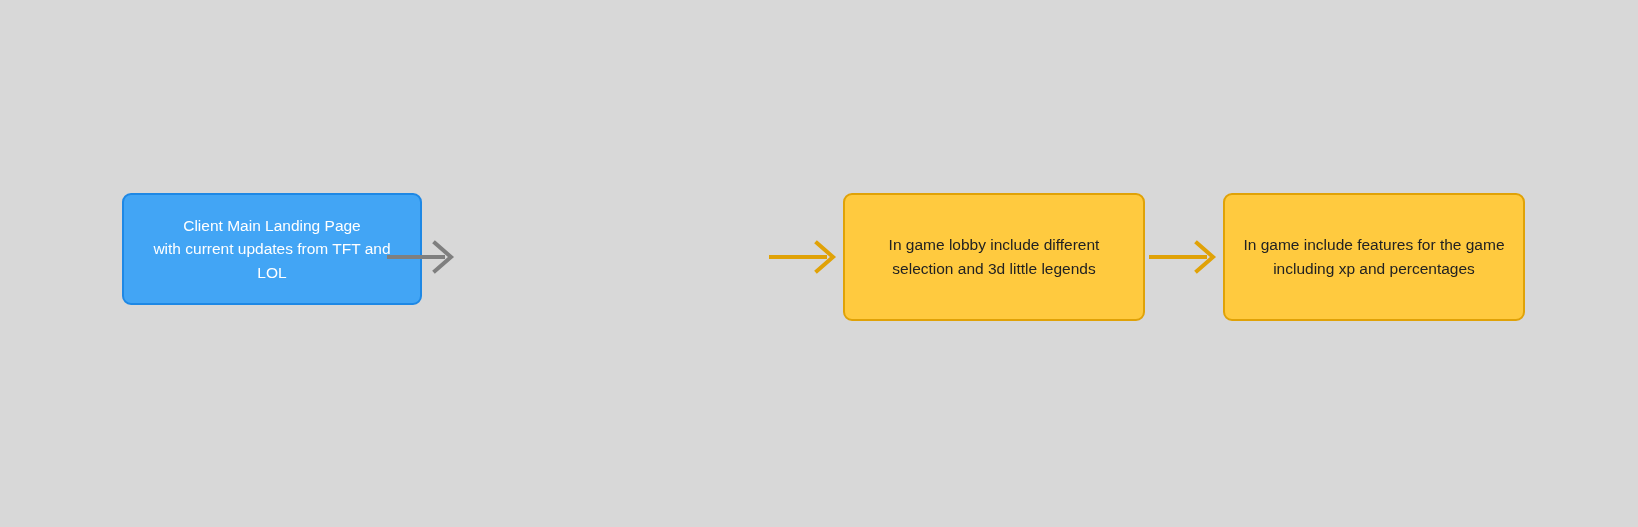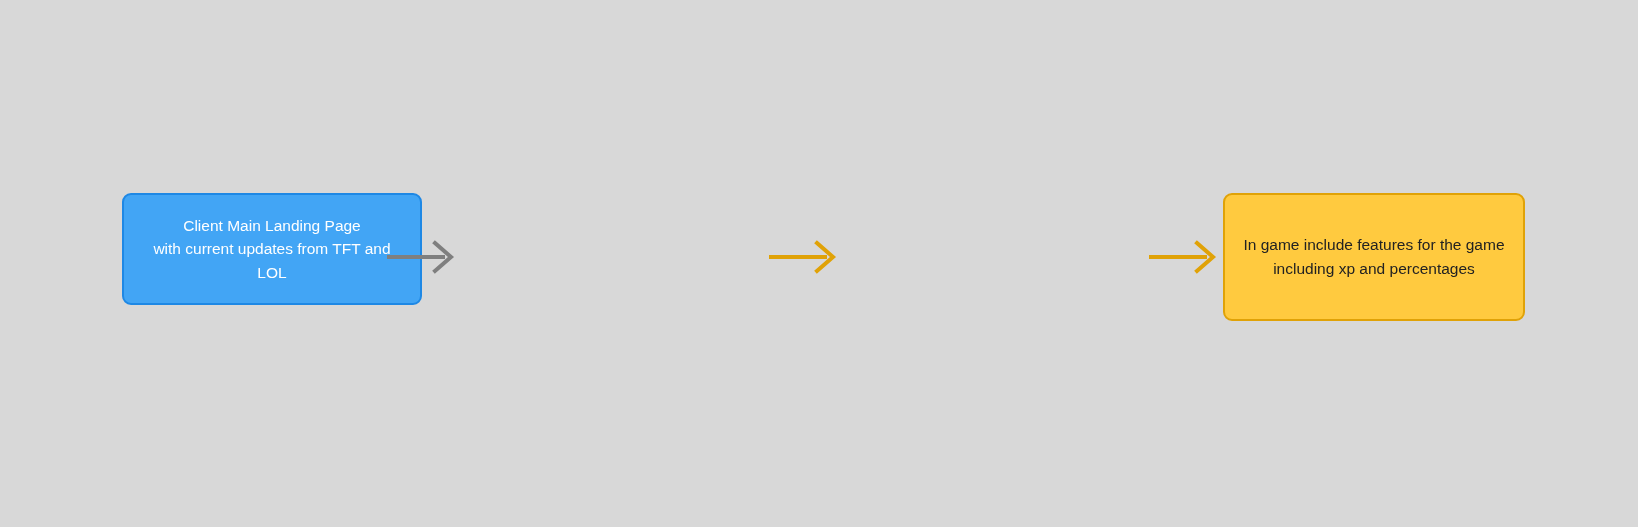--- a/index.html
+++ b/index.html
@@ -72,20 +72,21 @@
   </div>
 
 
   <div class="connector" style="left:769px; top:237px; width:72px;">
     <svg width="72" height="40" viewBox="0 0 72 40" aria-hidden="true">
       <line x1="0" y1="20" x2="58" y2="20" stroke="#e0a207" stroke-width="4"></line>
       <polyline points="48,6 64,20 48,34" fill="none" stroke="#e0a207" stroke-width="4" stroke-linecap="square" stroke-linejoin="miter"></polyline>
     </svg>
   </div>
 
+  <div class="node node-step" style="left:843px; top:193px; width:302px; height:128px;">In game lobby include different selection and 3d little legends</div>
 
   <div class="connector" style="left:1149px; top:237px; width:72px;">
     <svg width="72" height="40" viewBox="0 0 72 40" aria-hidden="true">
       <line x1="0" y1="20" x2="58" y2="20" stroke="#e0a207" stroke-width="4"></line>
       <polyline points="48,6 64,20 48,34" fill="none" stroke="#e0a207" stroke-width="4" stroke-linecap="square" stroke-linejoin="miter"></polyline>
     </svg>
   </div>
 
   <div class="node node-step" style="left:1223px; top:193px; width:302px; height:128px;">In game include features for the game including xp and percentages</div>
 

